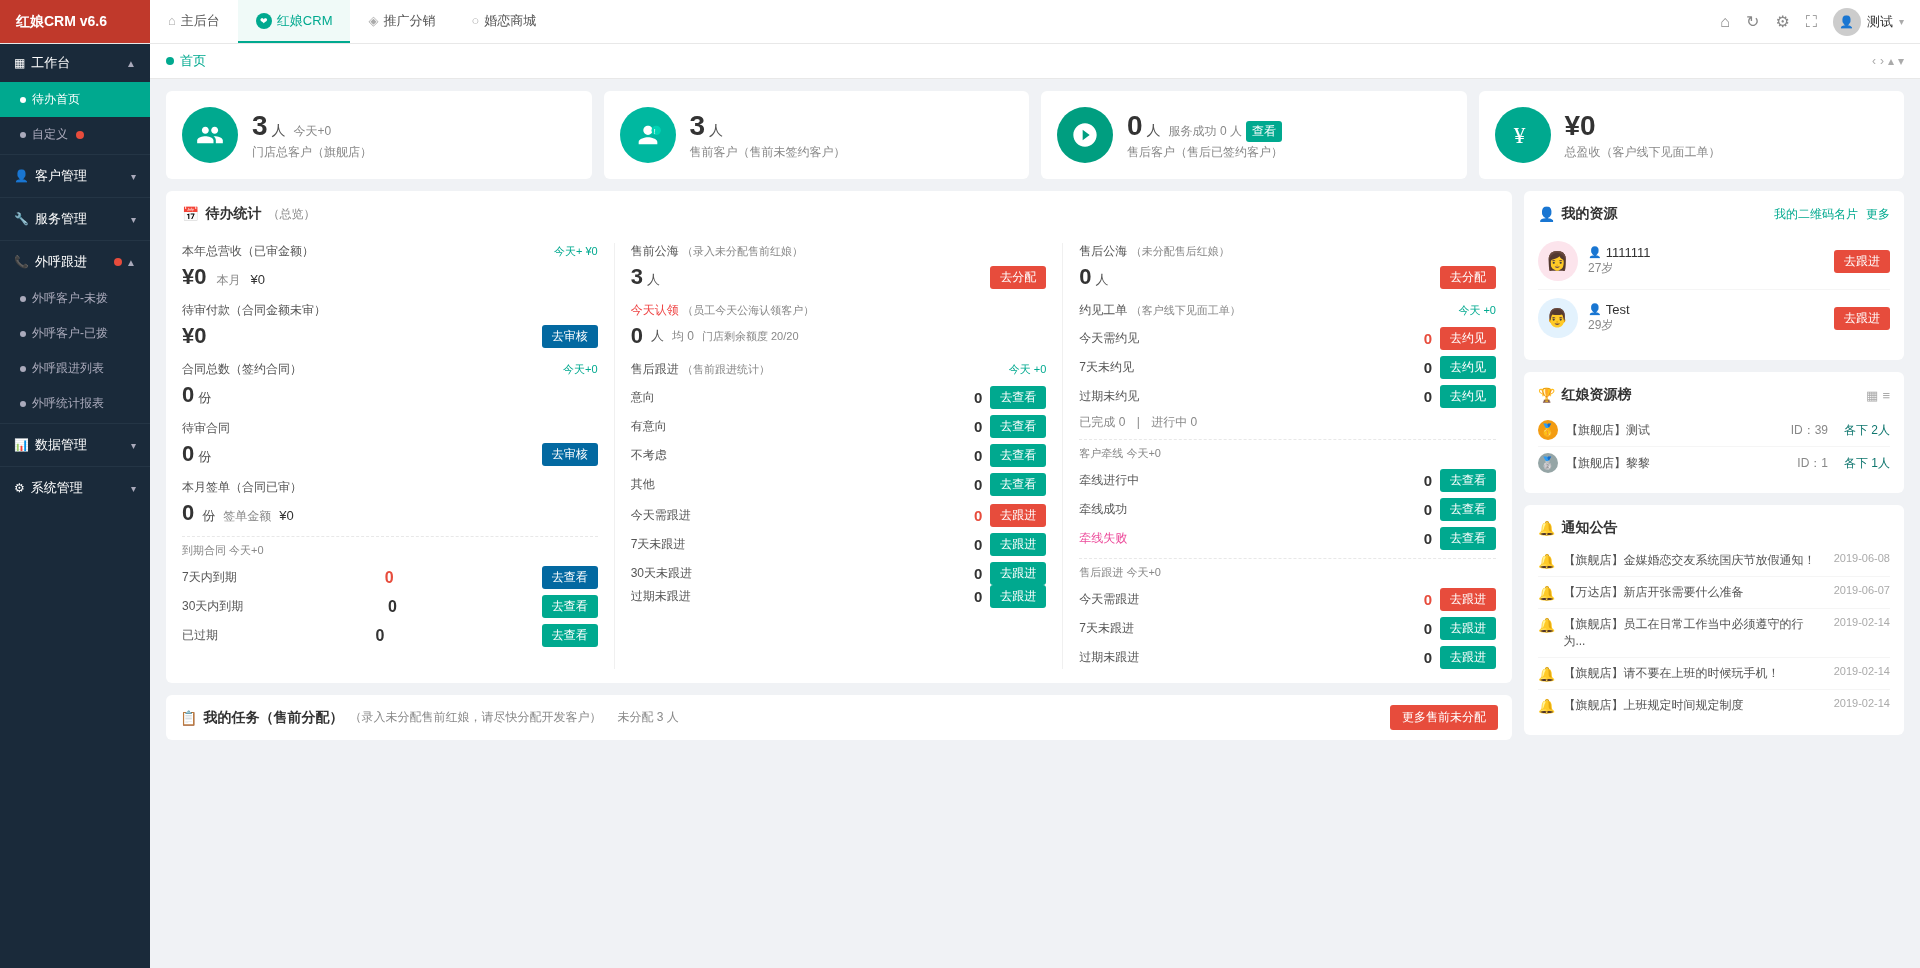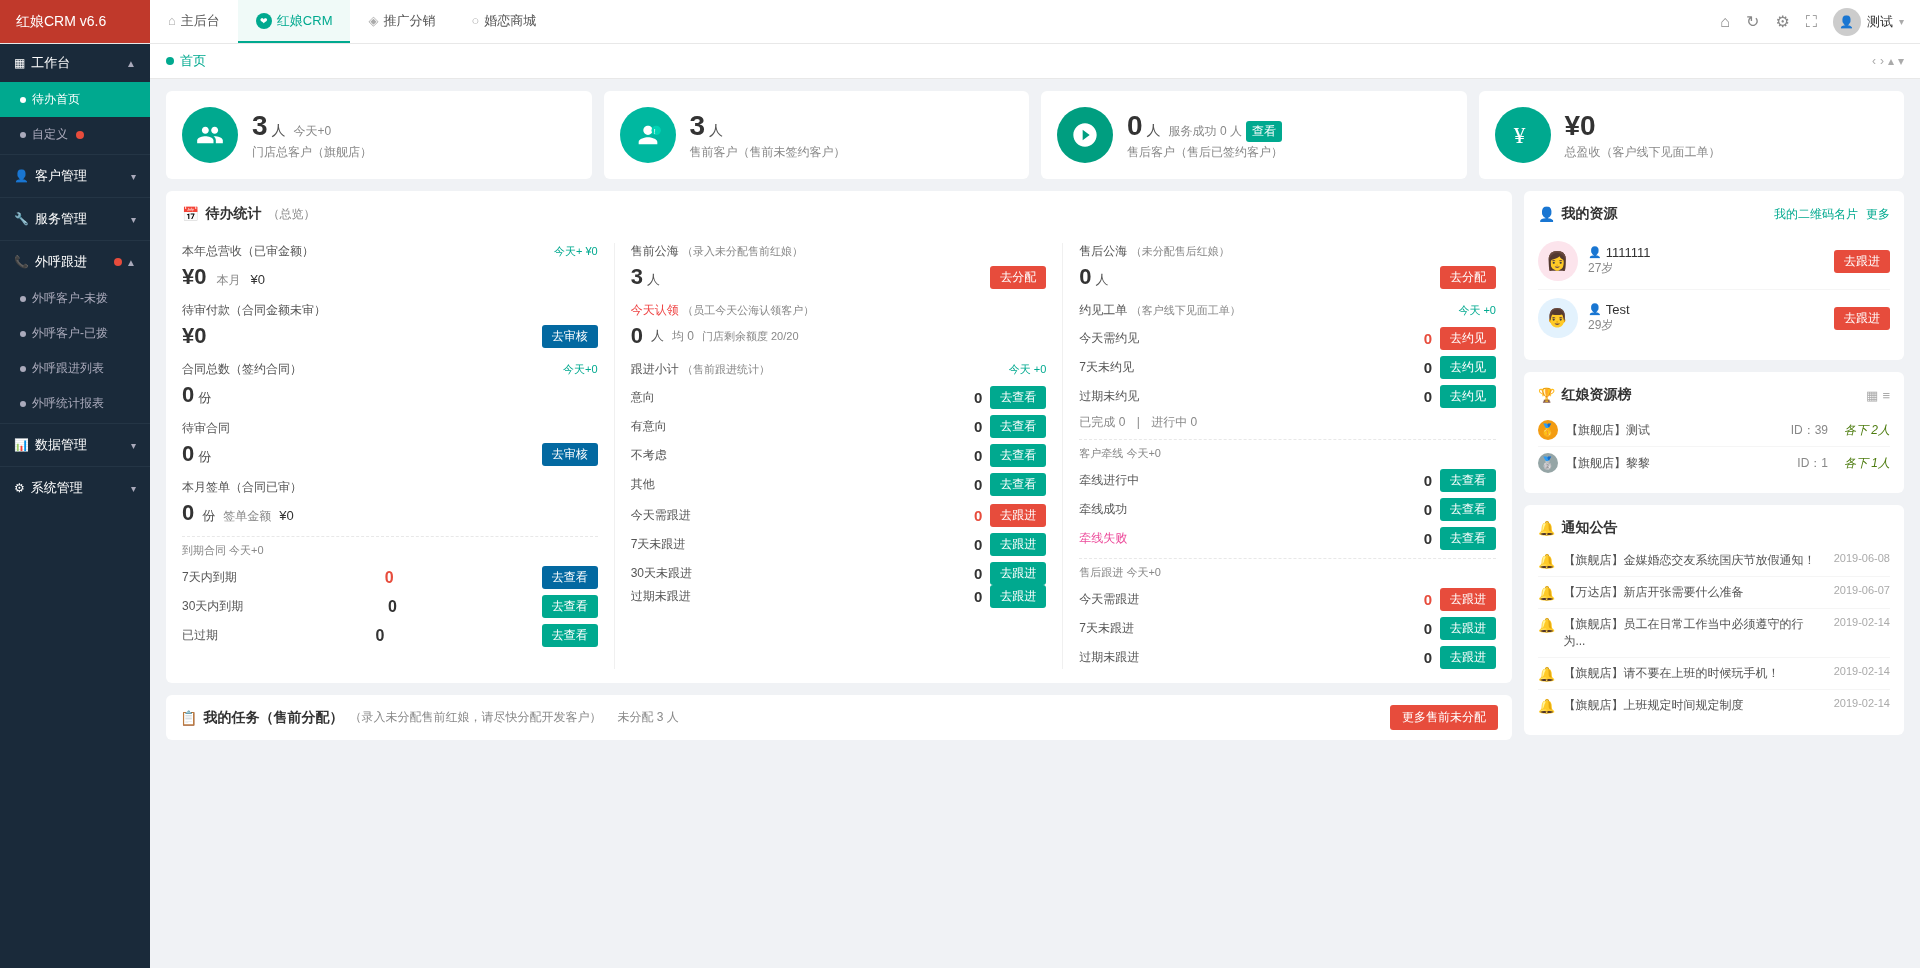--- a/index.html
+++ b/index.html
@@ -1,20 +1,20 @@
 <!DOCTYPE html>
 <html><head>
   <meta charset="utf-8">
   <style>
     * { margin: 0; padding: 0; box-sizing: border-box; }
     body { font-family: "Microsoft YaHei", "PingFang SC", sans-serif; font-size: 13px; background: #f0f2f5; color: #333; display: flex; flex-direction: column; height: 968px; overflow: hidden; }
 
     
     .top-nav { display: flex; align-items: center; background: #fff; height: 44px; border-bottom: 1px solid #e8e8e8; padding: 0; flex-shrink: 0; }
-    .top-nav-logo { background: #c0392b; color: #fff; padding: 0 16px; height: 100%; display: flex; align-items: center; font-size: 14px; font-weight: normal; min-width: 150px; }
+    .top-nav-logo { background: #c0392b; color: #fff; padding: 0 16px; height: 100%; display: flex; align-items: center; font-size: 14px; font-weight: bold; min-width: 150px; }
     .top-nav-tabs { display: flex; align-items: center; height: 100%; flex: 1; }
     .nav-tab { display: flex; align-items: center; padding: 0 18px; height: 100%; cursor: pointer; font-size: 13px; color: #555; border-bottom: 2px solid transparent; gap: 5px; }
     .nav-tab.active { color: #00a98f; border-bottom: 2px solid #00a98f; background: #f0faf8; }
     .top-nav-right { display: flex; align-items: center; gap: 16px; padding-right: 16px; }
     .top-nav-right .icon-btn { cursor: pointer; color: #888; font-size: 16px; }
     .user-info { display: flex; align-items: center; gap: 6px; cursor: pointer; }
     .user-avatar { width: 28px; height: 28px; border-radius: 50%; background: #ccc; display: flex; align-items: center; justify-content: center; font-size: 12px; color: #fff; }
 
     
     .main-layout { display: flex; flex: 1; overflow: hidden; }
@@ -92,21 +92,21 @@
     .follow-btn { background: #e74c3c; color: #fff; border: none; border-radius: 3px; padding: 3px 10px; font-size: 12px; cursor: pointer; }
 
     
     .rank-item { display: flex; align-items: center; gap: 8px; padding: 6px 0; border-bottom: 1px solid #f5f5f5; font-size: 12px; }
     .rank-item:last-child { border-bottom: none; }
     .rank-medal { width: 20px; height: 20px; border-radius: 50%; display: flex; align-items: center; justify-content: center; font-size: 12px; flex-shrink: 0; }
     .medal-gold { background: #f39c12; color: #fff; }
     .medal-silver { background: #95a5a6; color: #fff; }
     .rank-store { flex: 1; color: #555; }
     .rank-id { color: #888; margin-right: 8px; }
-    .rank-count { color: #4d7c0f; font-style: italic; }
+    .rank-count { color: #0f766e; }
 
     
     .notice-item { display: flex; align-items: flex-start; gap: 8px; padding: 7px 0; border-bottom: 1px solid #f5f5f5; font-size: 12px; }
     .notice-item:last-child { border-bottom: none; }
     .notice-bell { color: #00a98f; font-size: 14px; flex-shrink: 0; margin-top: 1px; }
     .notice-text { flex: 1; color: #555; line-height: 1.4; }
     .notice-date { color: #aaa; font-size: 11px; white-space: nowrap; margin-left: 8px; }
 
     
     .tasks-bar { display: flex; align-items: center; padding: 10px 14px; background: #fff; border-radius: 6px; margin-bottom: 12px; }
@@ -429,21 +429,21 @@
                     <span style="font-size:22px;font-weight:bold;color:#333;">0</span>
                     <span style="font-size:13px;color:#555;">人</span>
                     <span style="font-size:12px;color:#888;">均 0</span>
                     <span style="font-size:11px;color:#888;">门店剩余额度 20/20</span>
                   </div>
                 </div>
 
                 <div style="margin-bottom:8px;">
                   <div style="display:flex;align-items:center;justify-content:space-between;margin-bottom:4px;">
                     <span style="font-size:12px;color:#555;">
-                      <span>跟进小计</span>
+                      <span>售后跟进</span>
                       <span style="color:#888;font-size:11px;">（售前跟进统计）</span>
                     </span>
                     <span style="font-size:11px;color:#00a98f;">今天 +0</span>
                   </div>
                 </div>
                 <div style="display:flex;align-items:center;justify-content:space-between;margin-bottom:6px;font-size:12px;">
                   <span style="color:#555;flex:1;">意向</span>
                   <span style="font-size:15px;font-weight:bold;color:#333;margin:0 8px;">0</span>
                   <button class="action-btn btn-green">去查看</button>
                 </div>

